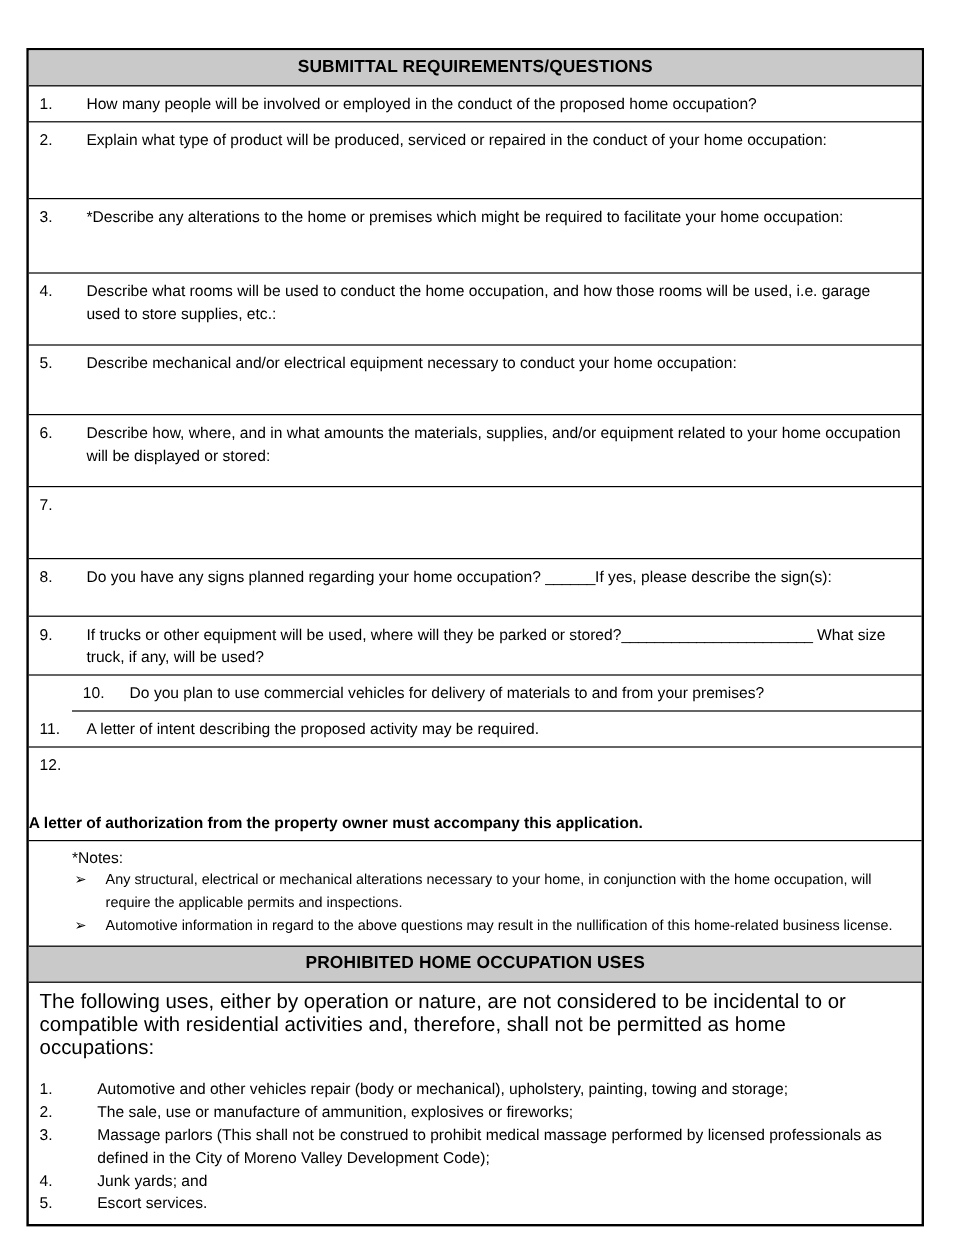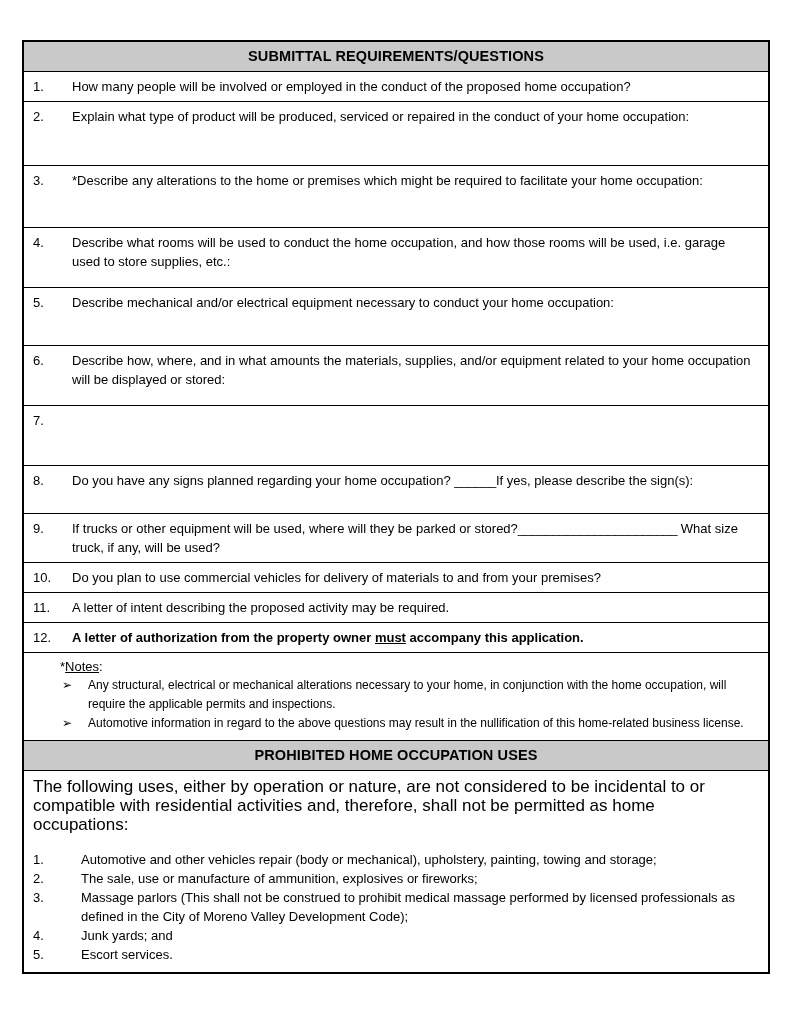--- a/index.html
+++ b/index.html
@@ -59,36 +59,36 @@
     line-height: 19px;
     box-sizing: border-box;
   }
   .qtext {
     flex: 1 1 auto;
     font-size: 13px;
     line-height: 19px;
     padding-right: 4px;
   }
   .qtext.bold { font-weight: bold; }
-  .u { text-decoration: underline; }
+  .u { }
   .blank { letter-spacing: -0.3px; }
 
   
   .h-1 { min-height: 22px; }
   .h-2 { min-height: 64px; }
   .h-3 { min-height: 62px; }
   .h-4 { min-height: 60px; }
   .h-5 { min-height: 58px; }
   .h-6 { min-height: 60px; }
   .h-7 { min-height: 60px; }
   .h-8 { min-height: 48px; }
   .h-9 { min-height: 48px; }
-  .h-10 { min-height: 21px; }
+  .h-10 { min-height: 21px; margin-left: 36px; }
   .h-11 { min-height: 21px; }
-  .h-12 { min-height: 21px; }
+  .h-12 { min-height: 21px; flex-direction: column; }
 
   .notes {
     border-bottom: none;
     padding: 4px 10px 7px 9px;
     font-size: 13px;
     line-height: 19px;
     box-sizing: border-box;
     margin-left: 27px;
   }
   .notes-title { font-size: 13px; line-height: 19px; }

